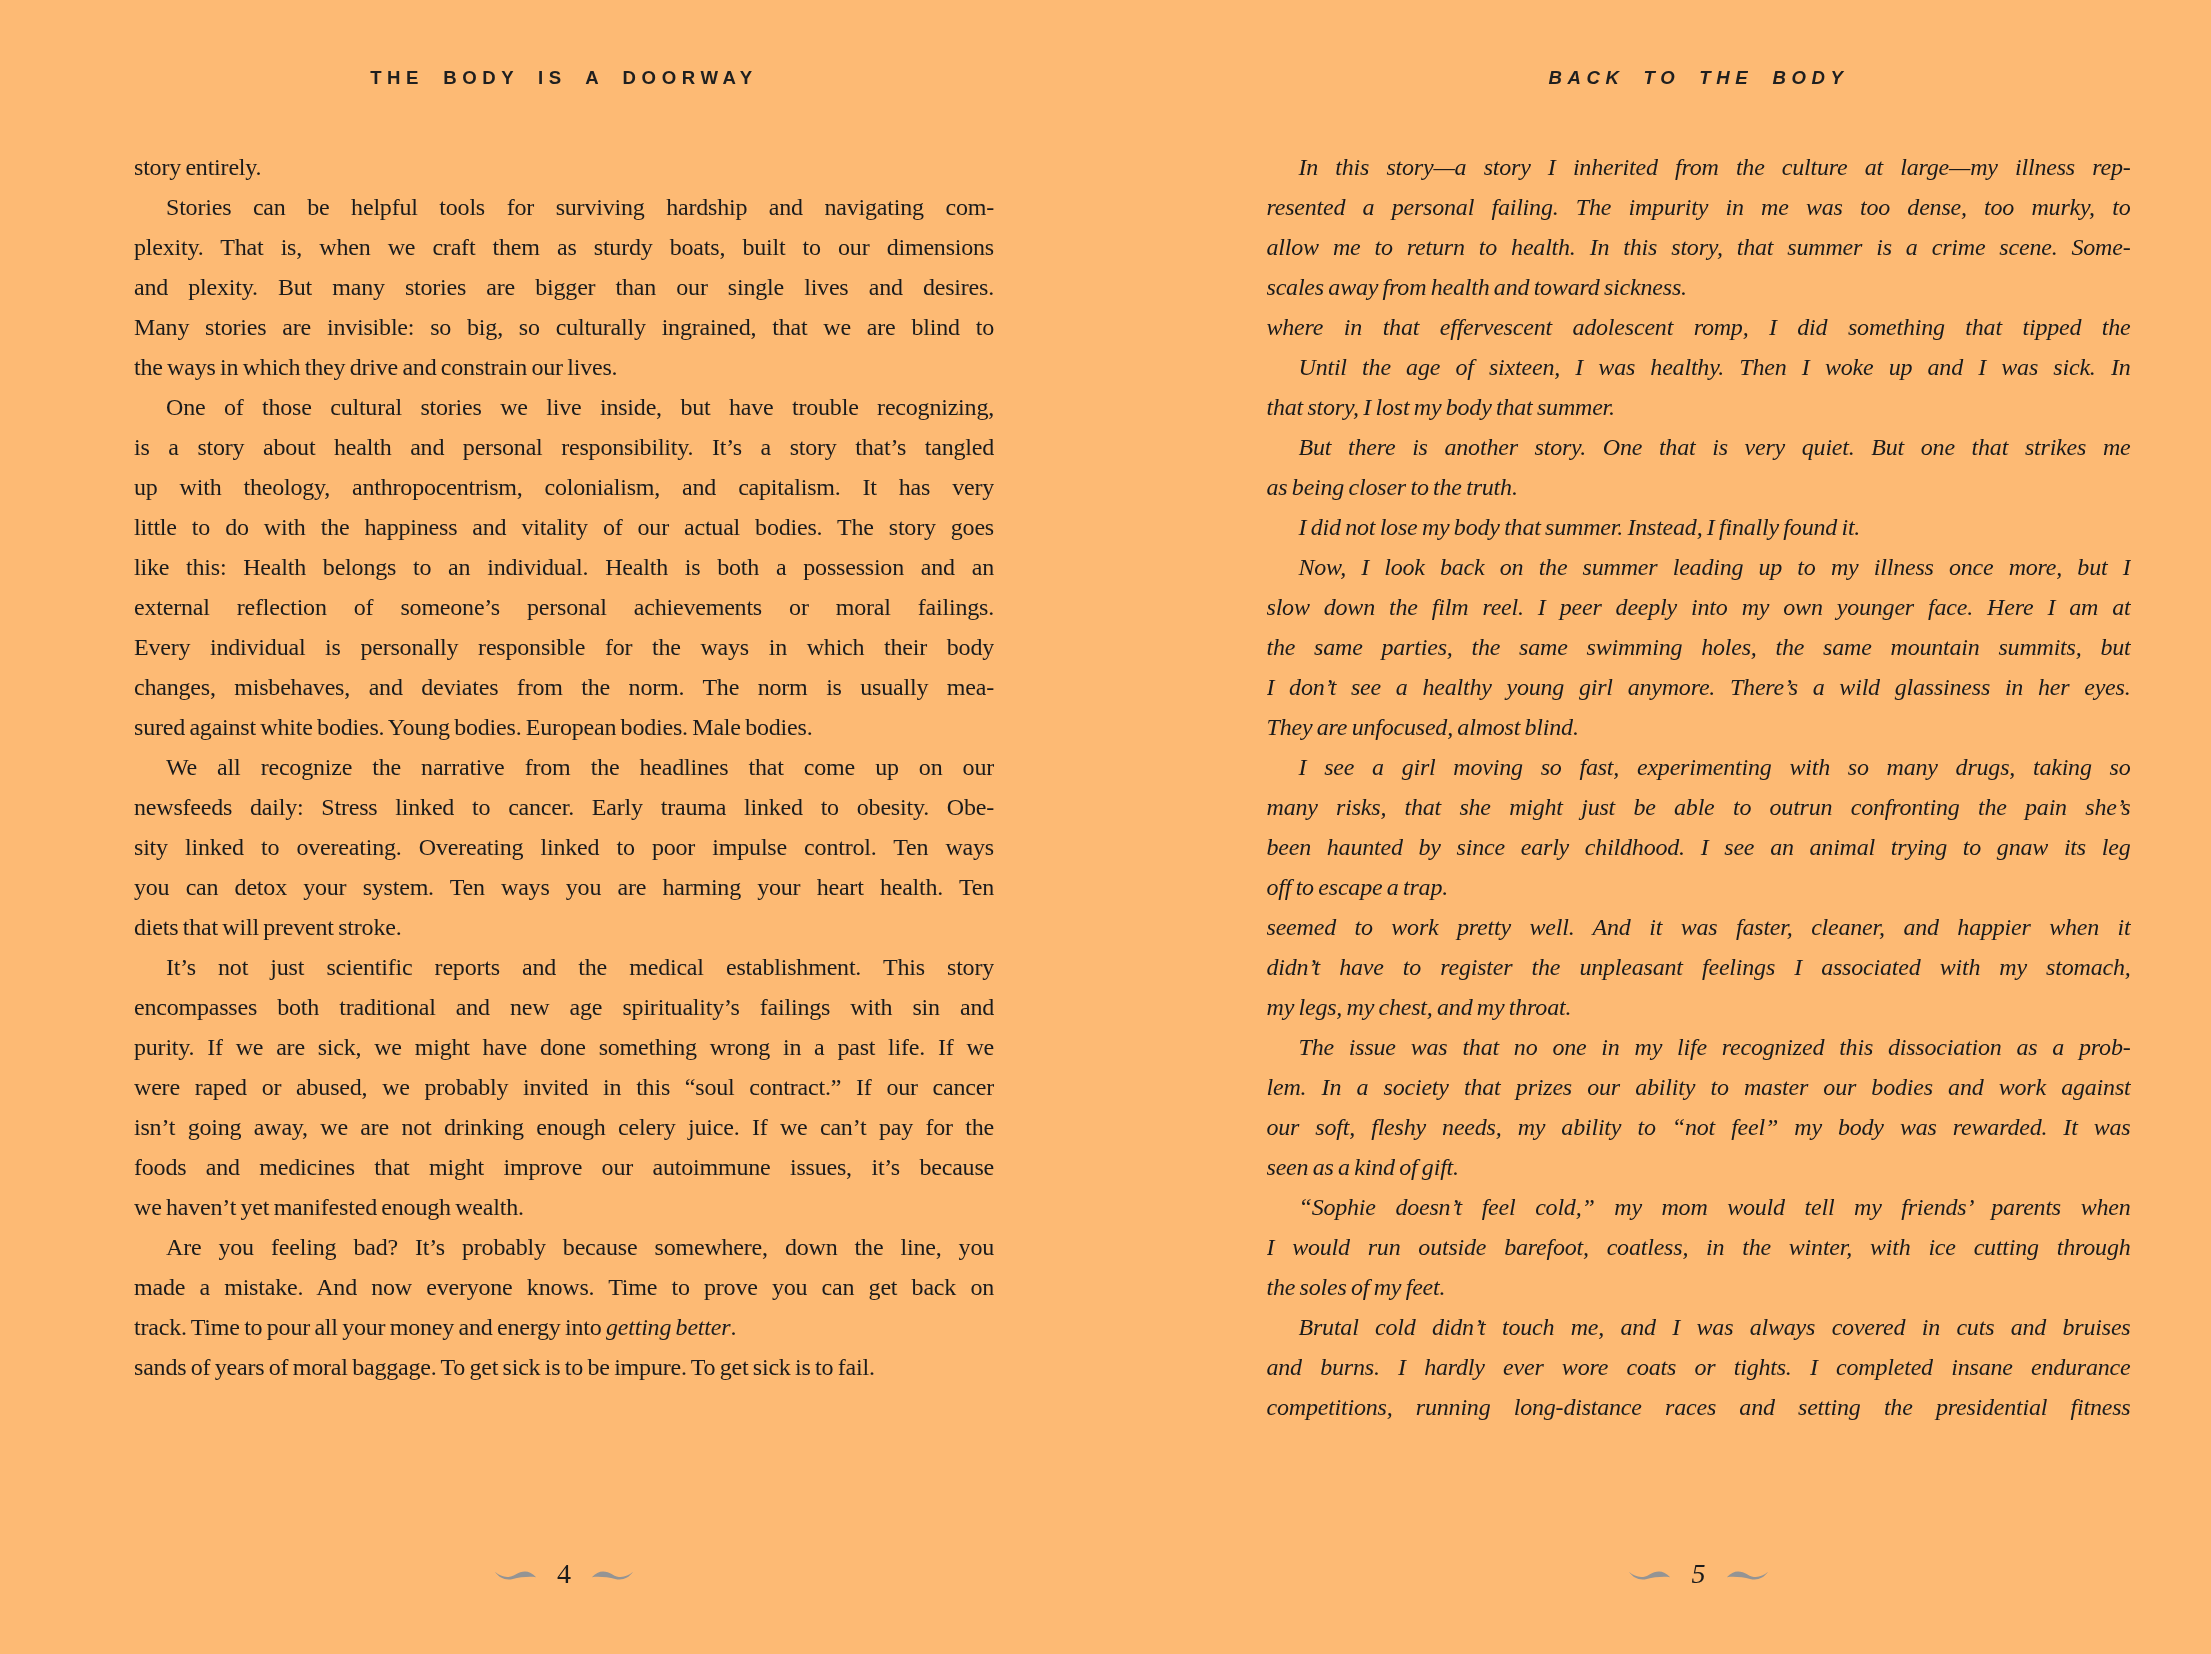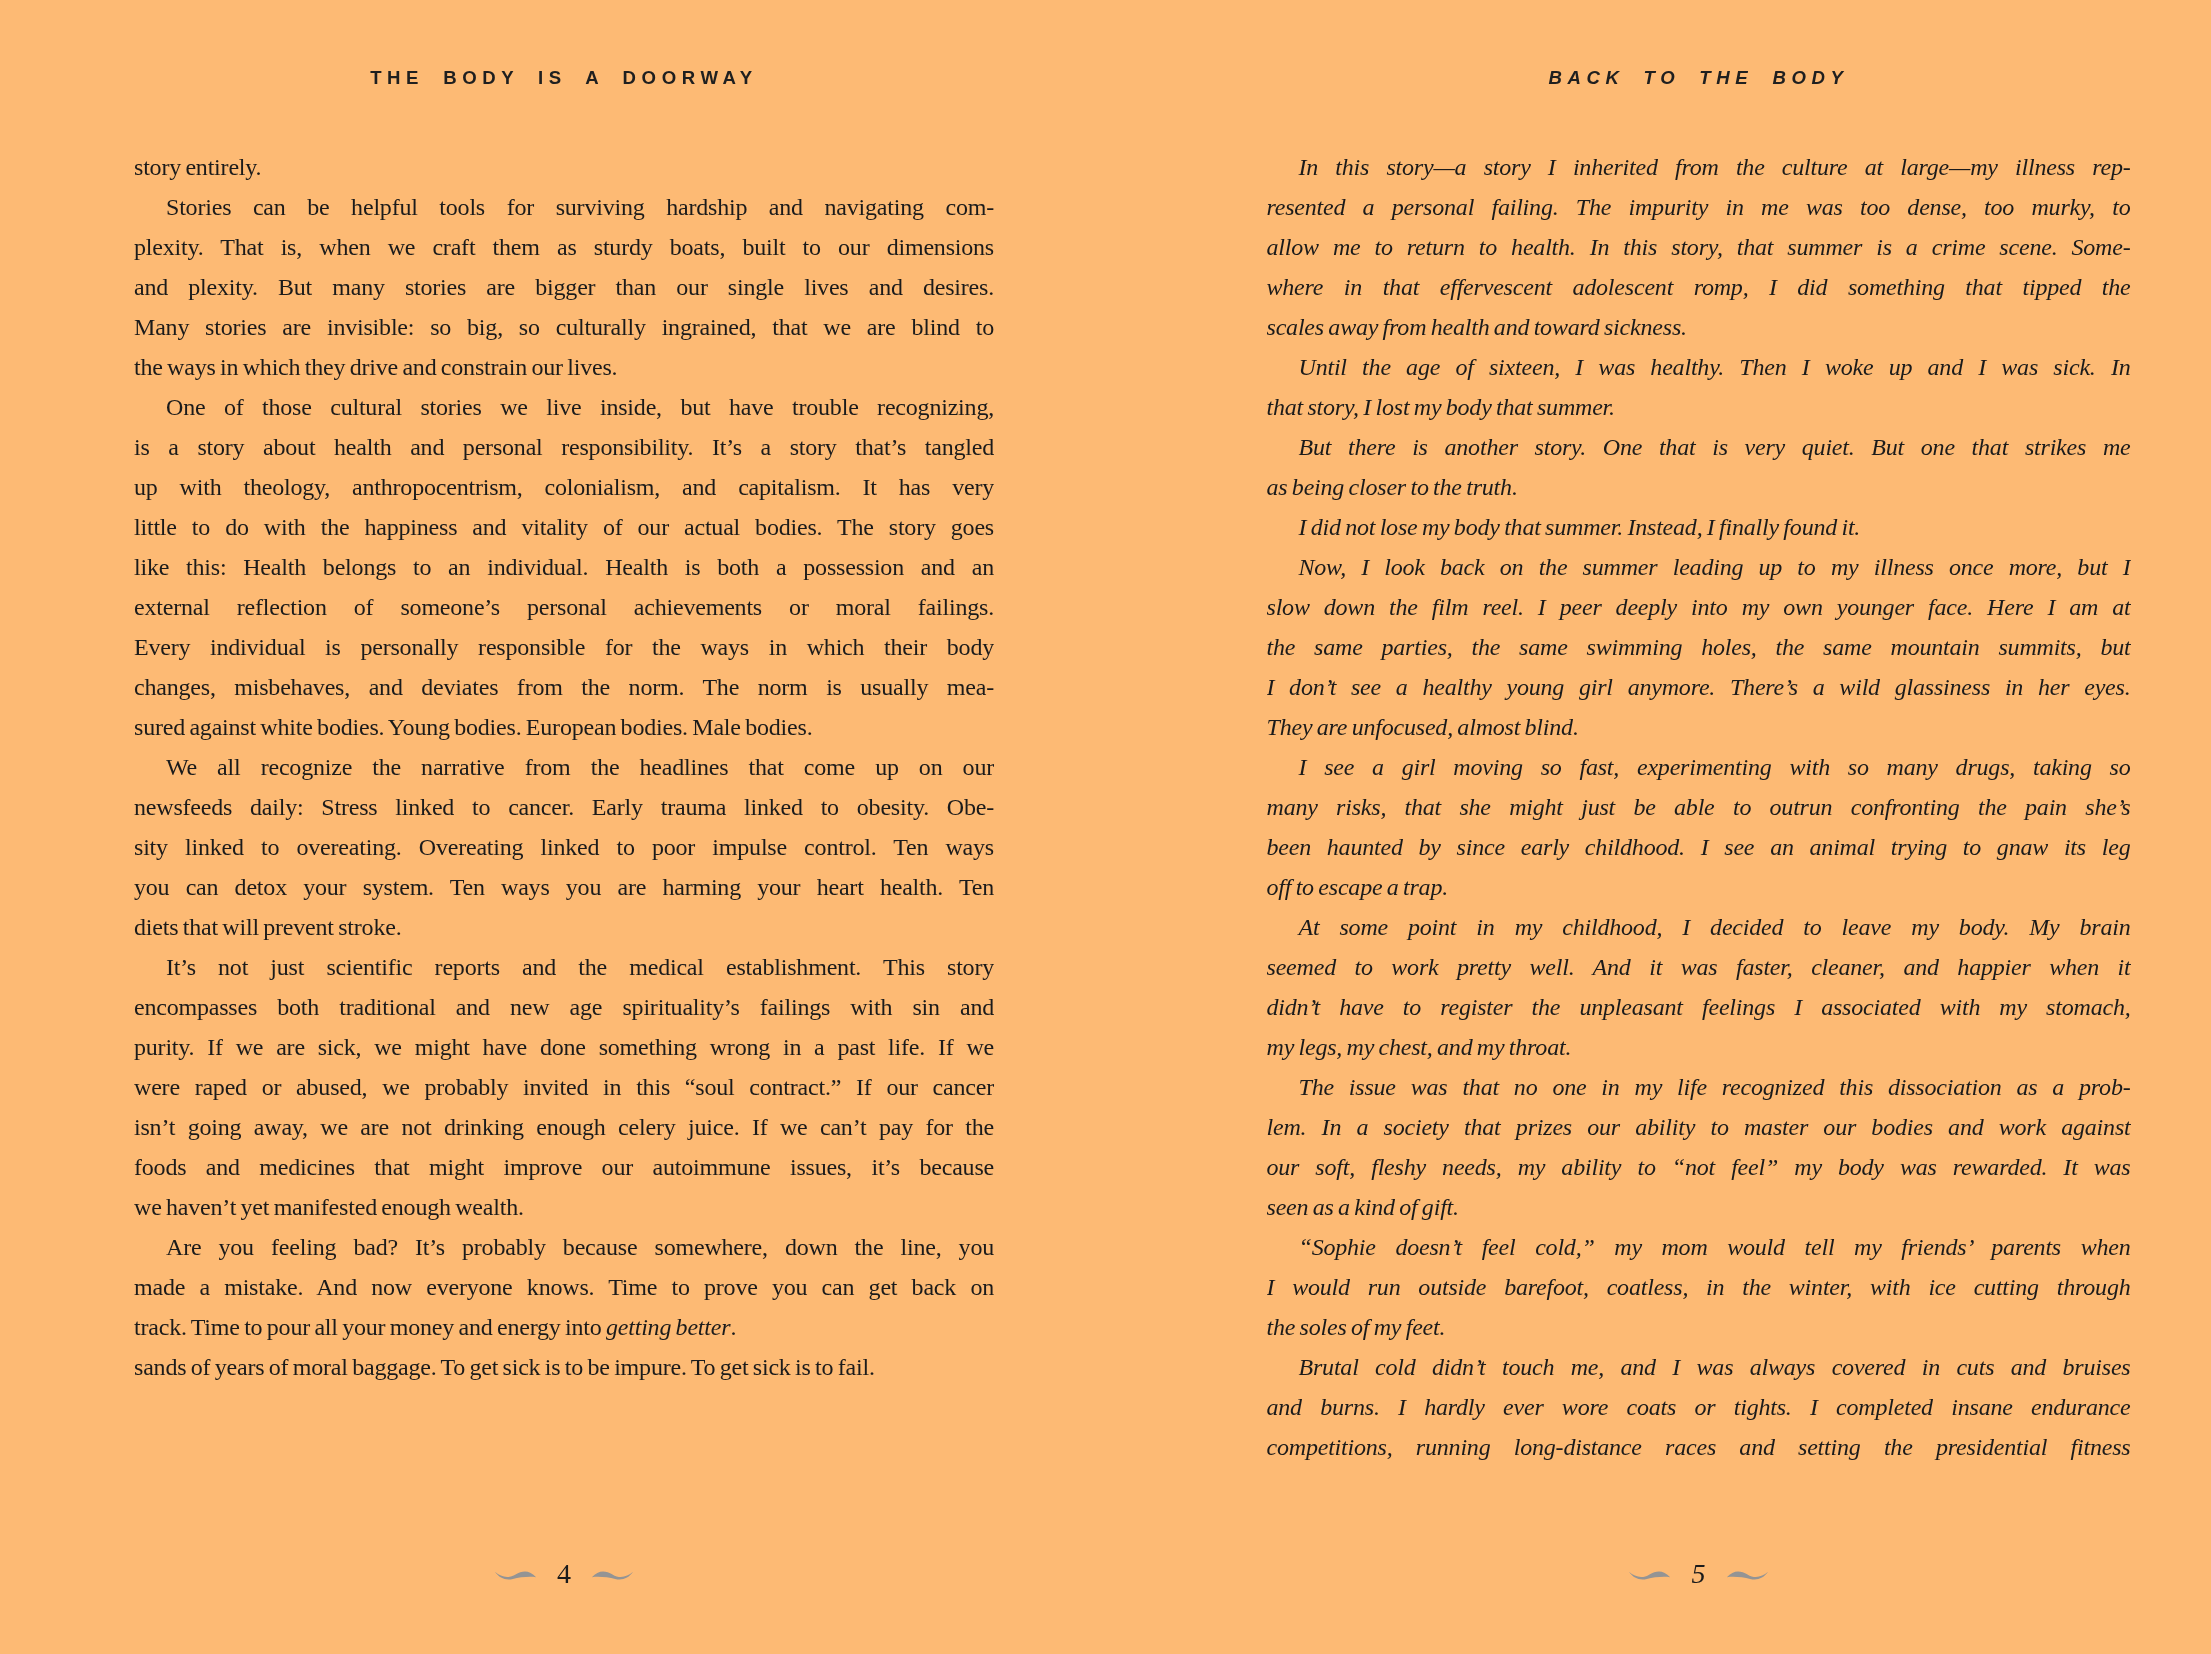--- a/index.html
+++ b/index.html
@@ -107,37 +107,36 @@
     </div>
   </div>
 
   <div class="page page-right">
     <div class="column">
       <div class="running-header">BACK TO THE BODY</div>
       <div class="body-text">
           <div class="line indent"><span>In this story—a story I inherited from the culture at large—my illness rep-</span></div>
           <div class="line"><span>resented a personal failing. The impurity in me was too dense, too murky, to</span></div>
           <div class="line"><span>allow me to return to health. In this story, that summer is a crime scene. Some-</span></div>
+          <div class="line last"><span>scales away from health and toward sickness.</span></div>
           <div class="line"><span>where in that effervescent adolescent romp, I did something that tipped the</span></div>
-          <div class="line last"><span>scales away from health and toward sickness.</span></div>
           <div class="line indent"><span>Until the age of sixteen, I was healthy. Then I woke up and I was sick. In</span></div>
           <div class="line last"><span>that story, I lost my body that summer.</span></div>
           <div class="line indent"><span>But there is another story. One that is very quiet. But one that strikes me</span></div>
           <div class="line last"><span>as being closer to the truth.</span></div>
           <div class="line indent last"><span>I did not lose my body that summer. Instead, I finally found it.</span></div>
           <div class="line indent"><span>Now, I look back on the summer leading up to my illness once more, but I</span></div>
           <div class="line"><span>slow down the film reel. I peer deeply into my own younger face. Here I am at</span></div>
           <div class="line"><span>the same parties, the same swimming holes, the same mountain summits, but</span></div>
           <div class="line"><span>I don’t see a healthy young girl anymore. There’s a wild glassiness in her eyes.</span></div>
           <div class="line last"><span>They are unfocused, almost blind.</span></div>
           <div class="line indent"><span>I see a girl moving so fast, experimenting with so many drugs, taking so</span></div>
           <div class="line"><span>many risks, that she might just be able to outrun confronting the pain she’s</span></div>
           <div class="line"><span>been haunted by since early childhood. I see an animal trying to gnaw its leg</span></div>
           <div class="line last"><span>off to escape a trap.</span></div>
-          <div class="line indent"><span>At some point in my childhood, I decided to leave my body. My brain</span></div>
           <div class="line"><span>seemed to work pretty well. And it was faster, cleaner, and happier when it</span></div>
           <div class="line"><span>didn’t have to register the unpleasant feelings I associated with my stomach,</span></div>
           <div class="line last"><span>my legs, my chest, and my throat.</span></div>
           <div class="line indent"><span>The issue was that no one in my life recognized this dissociation as a prob-</span></div>
           <div class="line"><span>lem. In a society that prizes our ability to master our bodies and work against</span></div>
           <div class="line"><span>our soft, fleshy needs, my ability to “not feel” my body was rewarded. It was</span></div>
           <div class="line last"><span>seen as a kind of gift.</span></div>
           <div class="line indent"><span>“Sophie doesn’t feel cold,” my mom would tell my friends’ parents when</span></div>
           <div class="line"><span>I would run outside barefoot, coatless, in the winter, with ice cutting through</span></div>
           <div class="line last"><span>the soles of my feet.</span></div>

